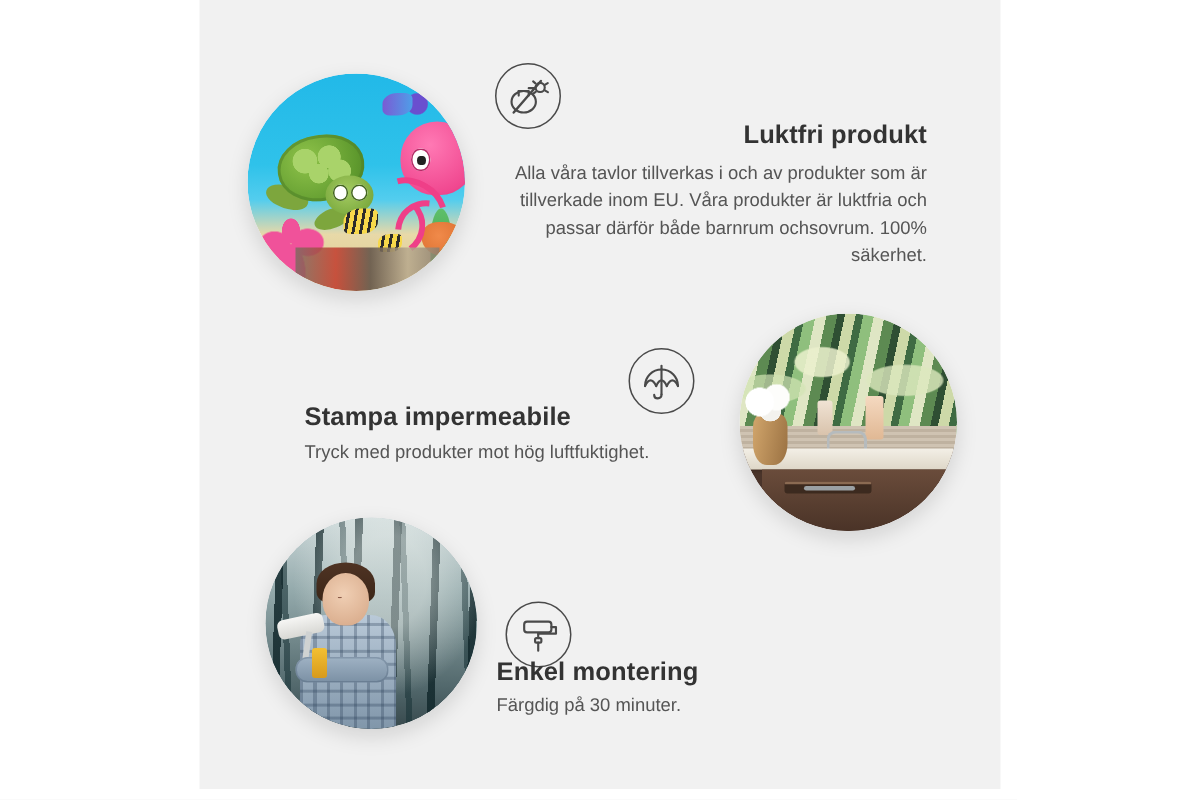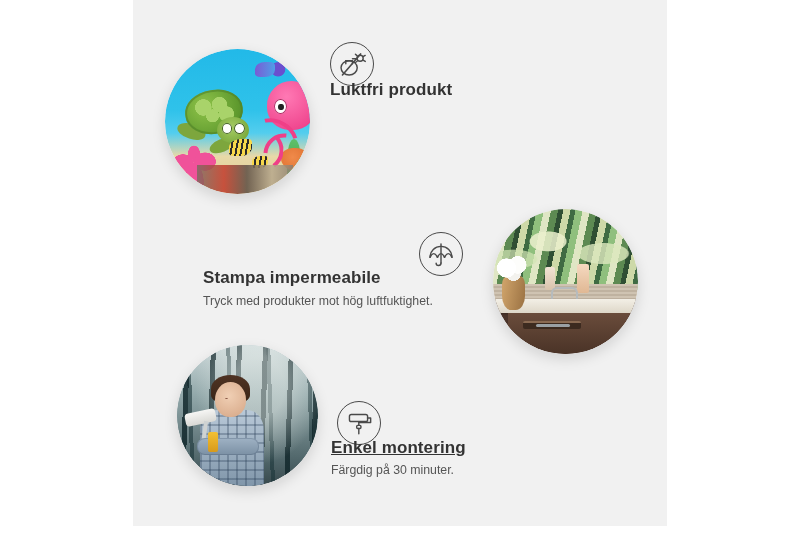--- a/index.html
+++ b/index.html
@@ -304,25 +304,25 @@
     margin: 0 0 6px 0;
     line-height: 1.2;
   }
   .feature-desc {
     font-size: 12.3px;
     color: #555555;
     line-height: 1.47;
     margin: 0;
   }
 
-  #text-odourfree { left: 330px; top: 80px; width: 288px; text-align: left; }
+  #text-odourfree { left: 330px; top: 80px; width: 288px; text-align: right; }
   #text-waterproof { left: 203px; top: 268px; width: 284px; text-align: left; }
   #text-waterproof .feature-title { margin-bottom: 4px; }
   #text-easymount { left: 331px; top: 438px; width: 250px; text-align: left; }
-  #text-easymount .feature-title { margin-bottom: 3px; text-decoration: underline; }
+  #text-easymount .feature-title { margin-bottom: 3px; }
 </style>
 </head>
 <body>
 
 <div id="stage">
 
   <div id="panel"></div>
 
   <div class="photo" id="photo-sea">
     <div class="inner">
@@ -351,20 +351,21 @@
       <path d="M15.5 18.5v3.2"></path>
       <path d="M22.5 16.5h4.5"></path>
       <circle cx="30.5" cy="16" r="3.2"></circle>
       <path d="M27.2 13.2l-1.6-1.4M27.4 19.1l-1.8 1.3M34 14.1l1.8-1.1M34 18.2l1.9 1.1"></path>
       <path d="M12 33.5L31 11.5" stroke-width="1.7"></path>
     </svg>
   </div>
 
   <div class="feature-text" id="text-odourfree">
     <h2 class="feature-title">Luktfri produkt</h2>
+    <p class="feature-desc">Alla våra tavlor tillverkas i och av produkter som är tillverkade inom EU. Våra produkter är luktfria och passar därför både barnrum ochsovrum. 100% säkerhet.</p>
   </div>
 
   <div class="photo" id="photo-bath">
     <div class="inner">
       <div class="bath-wall"></div>
       <div class="bath-backsplash"></div>
       <div class="bath-bottle b1"></div>
       <div class="bath-bottle b2"></div>
       <div class="bath-faucet"></div>
       <div class="bath-counter"></div>

